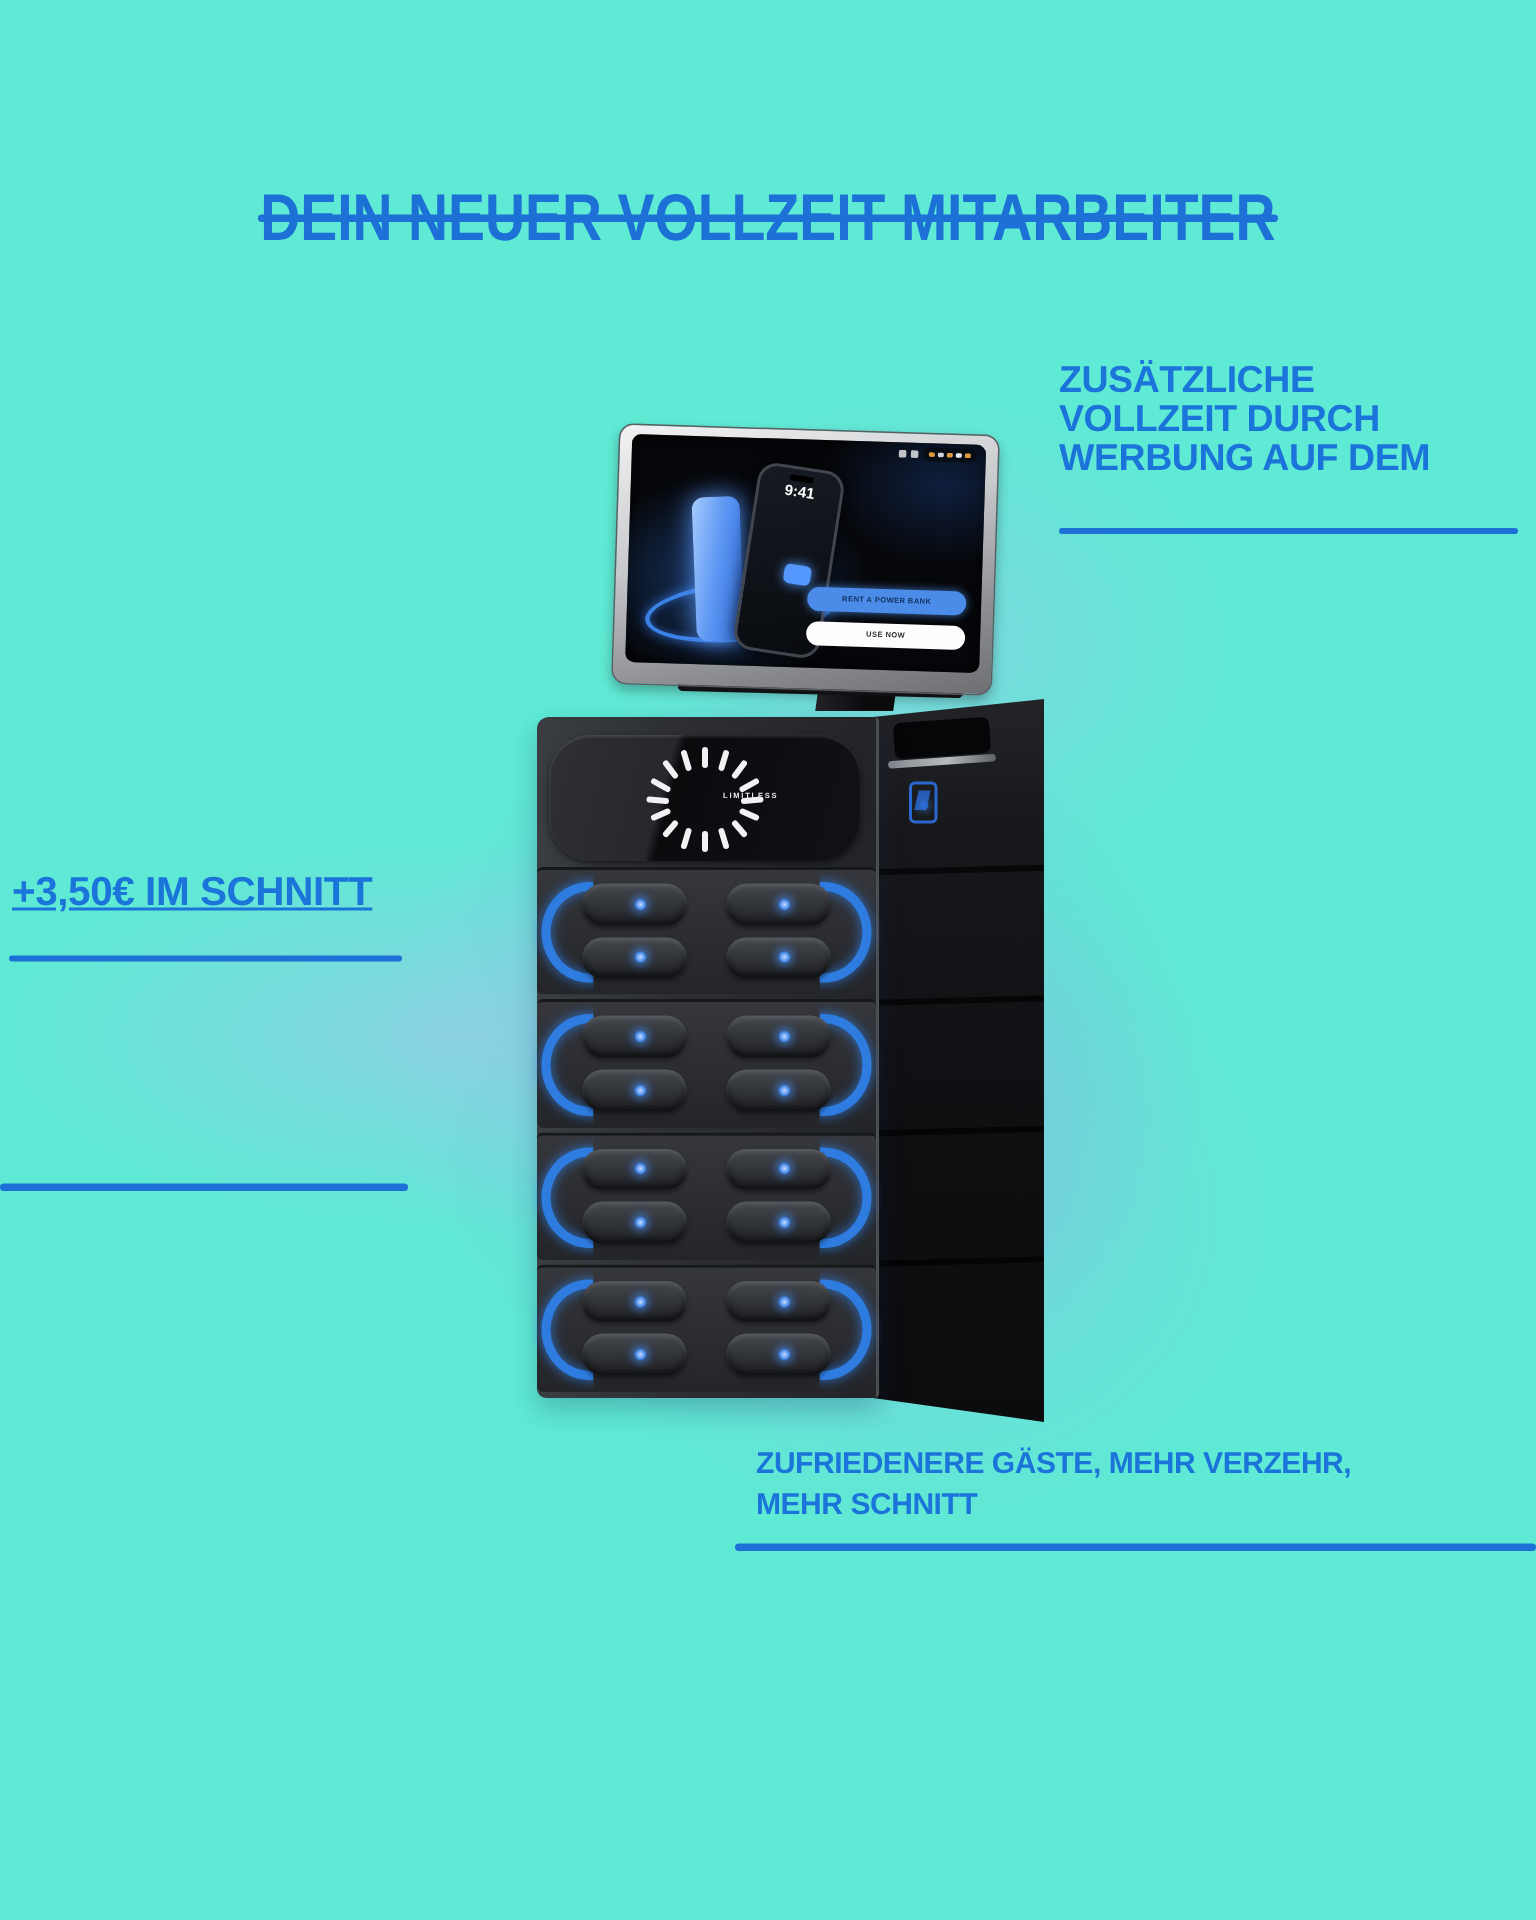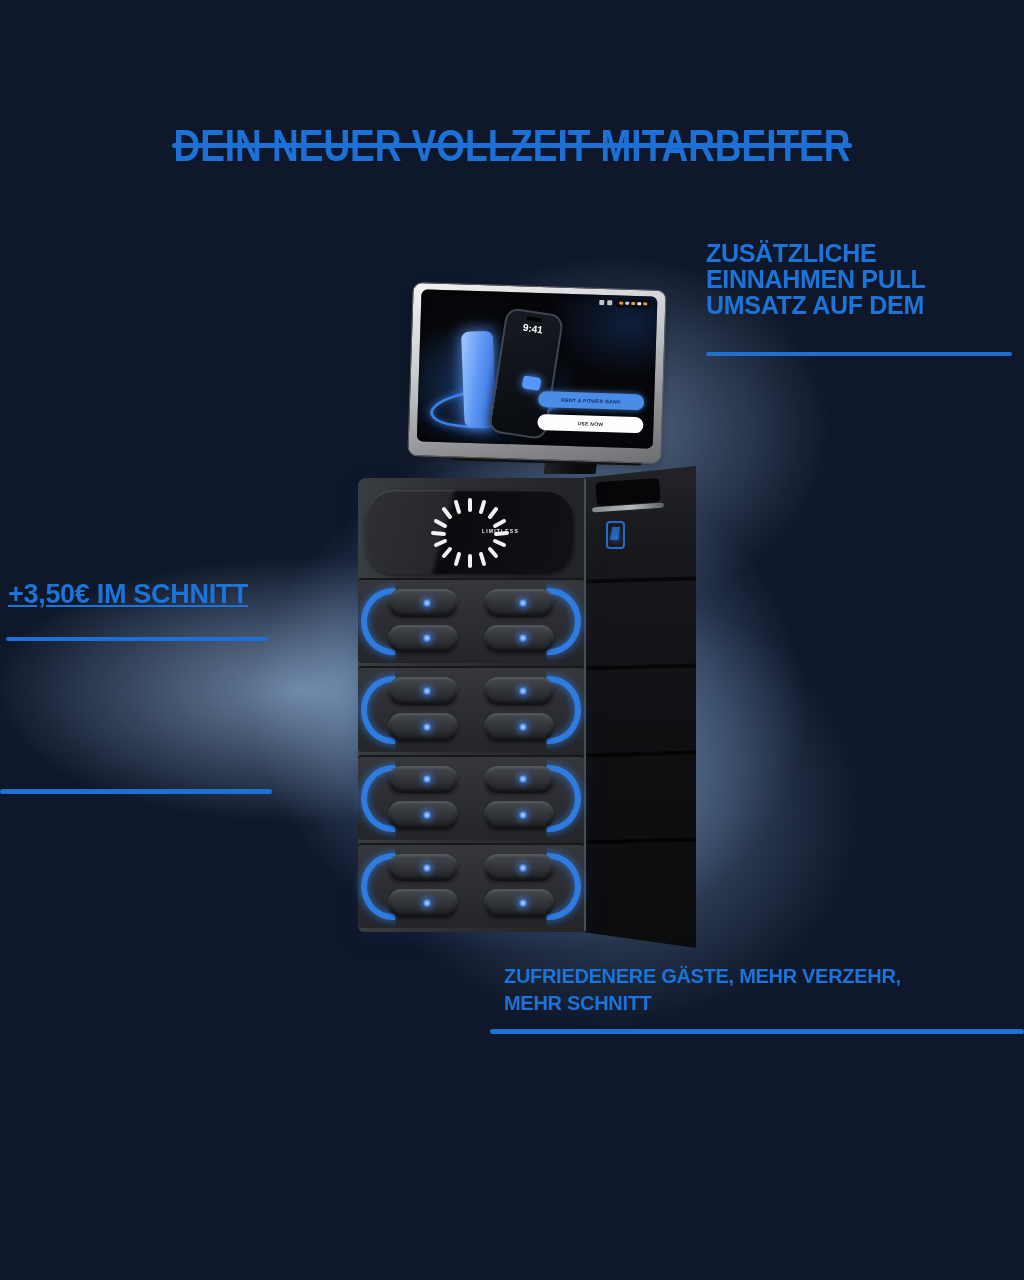--- a/index.html
+++ b/index.html
@@ -1,16 +1,16 @@
 <!DOCTYPE html>
 <html><head>
 <meta charset="utf-8">
 <style>
   html,body{margin:0;padding:0;background:#fff;}
-  #canvas{position:relative;width:1024px;height:1280px;background:#0f172a;overflow:hidden;
+  #canvas{position:relative;width:1024px;height:1280px;background:#5eead4;overflow:hidden;
           font-family:"Liberation Sans", sans-serif;}
   
   #glow{position:absolute;inset:0;pointer-events:none;background:
     radial-gradient(430px 185px at 300px 690px, rgba(163,197,235,.62), rgba(163,197,235,0) 72%),
     radial-gradient(370px 330px at 530px 705px, rgba(134,177,226,.72), rgba(134,177,226,0) 75%),
     radial-gradient(290px 235px at 615px 430px, rgba(158,194,232,.48), rgba(158,194,232,0) 75%),
     radial-gradient(340px 290px at 610px 810px, rgba(148,187,230,.45), rgba(148,187,230,0) 75%);}
   
   #title{position:absolute;top:92px;left:0;width:100%;text-align:center;
          font-size:44px;font-weight:900;letter-spacing:0px;color:#1c70d6;}
@@ -107,22 +107,22 @@
 <body>
 
 <div id="canvas">
   <div id="glow"></div>
 
   <h1 id="title"><span class="squeeze">DEIN NEUER VOLLZEIT MITARBEITER</span></h1>
   <div id="title-rule" class="rule"></div>
 
   <div id="co-right" class="callout">
     <div>ZUSÄTZLICHE</div>
-    <div>EINNAHMEN PULL</div>
-    <div>UMSATZ AUF DEM</div>
+    <div>VOLLZEIT DURCH</div>
+    <div>WERBUNG AUF DEM</div>
   </div>
   <div id="co-right-rule" class="rule"></div>
 
   <div id="co-left1" class="callout">
     <div>+3,50€ IM SCHNITT</div>
   </div>
   <div id="co-left1-rule" class="rule"></div>
 
   <div id="co-left2-rule" class="rule"></div>
 

